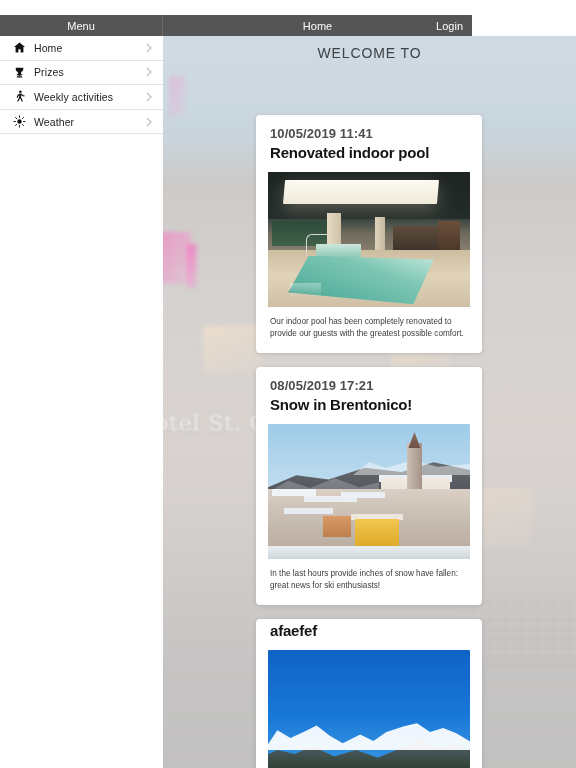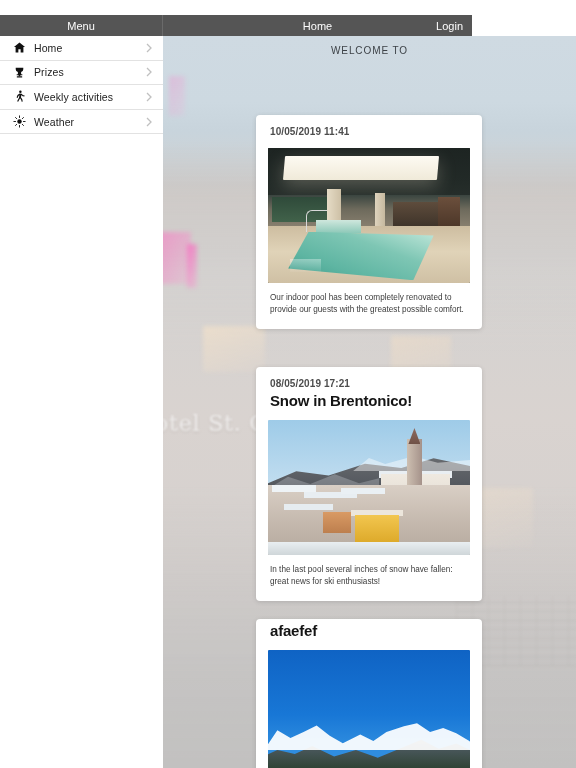--- a/index.html
+++ b/index.html
@@ -125,37 +125,37 @@
     position:absolute; right:0; top:560px; width:120px; height:70px;
     opacity:0.28; filter:blur(1.4px);
     background:
       repeating-linear-gradient(0deg, rgba(140,128,122,0.5) 0 1px, rgba(0,0,0,0) 1px 9px),
       repeating-linear-gradient(90deg, rgba(140,128,122,0.35) 0 1px, rgba(0,0,0,0) 1px 16px);
   }
 
   
   .hdr{ position:absolute; left:0; top:0; width:413px; text-align:center; z-index:3; }
   .hdr-welcome{
-    margin-top:9px; font-size:10px; letter-spacing:0.9px;
+    margin-top:9px; font-size:14px; letter-spacing:0.9px;
     color:#3d4247; font-weight:500;
   }
   .hdr-title{
     margin-top:5px; font-size:28px; letter-spacing:0.4px; color:#ffffff;
     font-weight:400; text-shadow:0 1px 2px rgba(110,120,128,0.55);
   }
 
   
   .feed{ position:absolute; left:0; top:0; width:413px; height:732px; z-index:4; }
   .card{
     position:absolute; left:93px; width:226px;
     background:#ffffff; border-radius:4px;
     box-shadow:0 1px 4px rgba(80,80,80,0.22);
     overflow:hidden;
   }
-  .card-date{ font-size:10px; color:#4d4d4d; font-weight:bold;
+  .card-date{ font-size:13px; color:#4d4d4d; font-weight:bold;
               letter-spacing:0.1px; padding:11px 14px 0 14px; }
   .card-title{ font-size:15px; font-weight:bold; color:#141414;
               letter-spacing:-0.2px; padding:3px 14px 0 14px; }
   .card-media{ margin:11px 12px 0 12px; height:135px; border-radius:1px;
                overflow:hidden; position:relative; }
   .card-text{ font-size:8.2px; line-height:1.45; color:#3b3b3b;
               padding:9px 14px 13px 14px; }
 
   
   .pool{ position:absolute; inset:0; background:#1c211f; }
@@ -332,20 +332,21 @@
     </div>
 
     <div class="hdr">
       <div class="hdr-welcome">WELCOME TO</div>
     </div>
 
     <div class="feed">
 
       <div class="card" style="top:79px;">
         <div class="card-date">10/05/2019 11:41</div>
+        <div class="card-title">Renovated indoor pool</div>
         <div class="card-media">
           <div class="pool">
             <div class="ceil"></div>
               <div class="panel"></div>
             <div class="backwall"></div>
               <div class="glass"></div>
             <div class="col1"></div>
               <div class="col2"></div>
             <div class="cab"></div>
               <div class="door"></div>
@@ -375,21 +376,21 @@
             <div class="r1"></div>
               <div class="r2"></div>
               <div class="r3"></div>
               <div class="r4"></div>
             <div class="orange"></div>
               <div class="yroof"></div>
               <div class="yellow"></div>
             <div class="ground"></div>
           </div>
         </div>
-        <div class="card-text">In the last pool several inches of snow have fallen: great news for ski enthusiasts!</div>
+        <div class="card-text">In the last hours provide inches of snow have fallen: great news for ski enthusiasts!</div>
       </div>
 
       <div class="card" style="top:583px;">
         <div class="card-title">afaefef</div>
         <div class="card-media">
           <div class="mount">
             <div class="peak"></div>
               <div class="snow"></div>
 
           </div>

